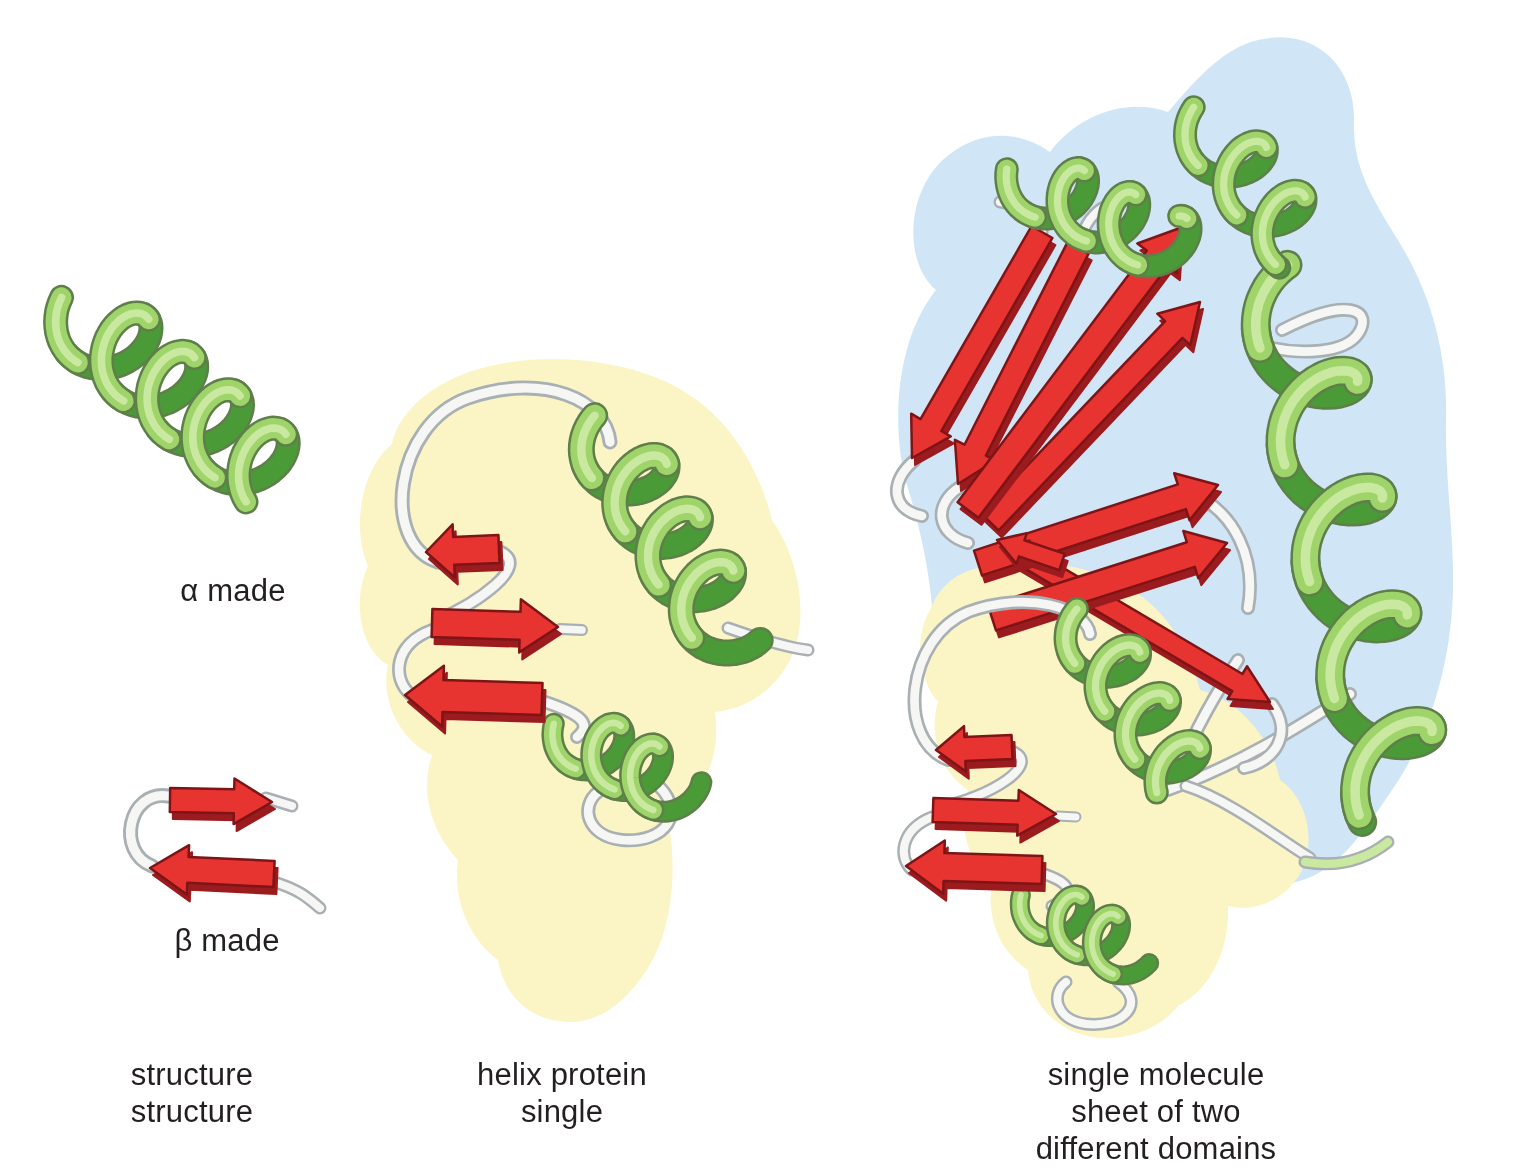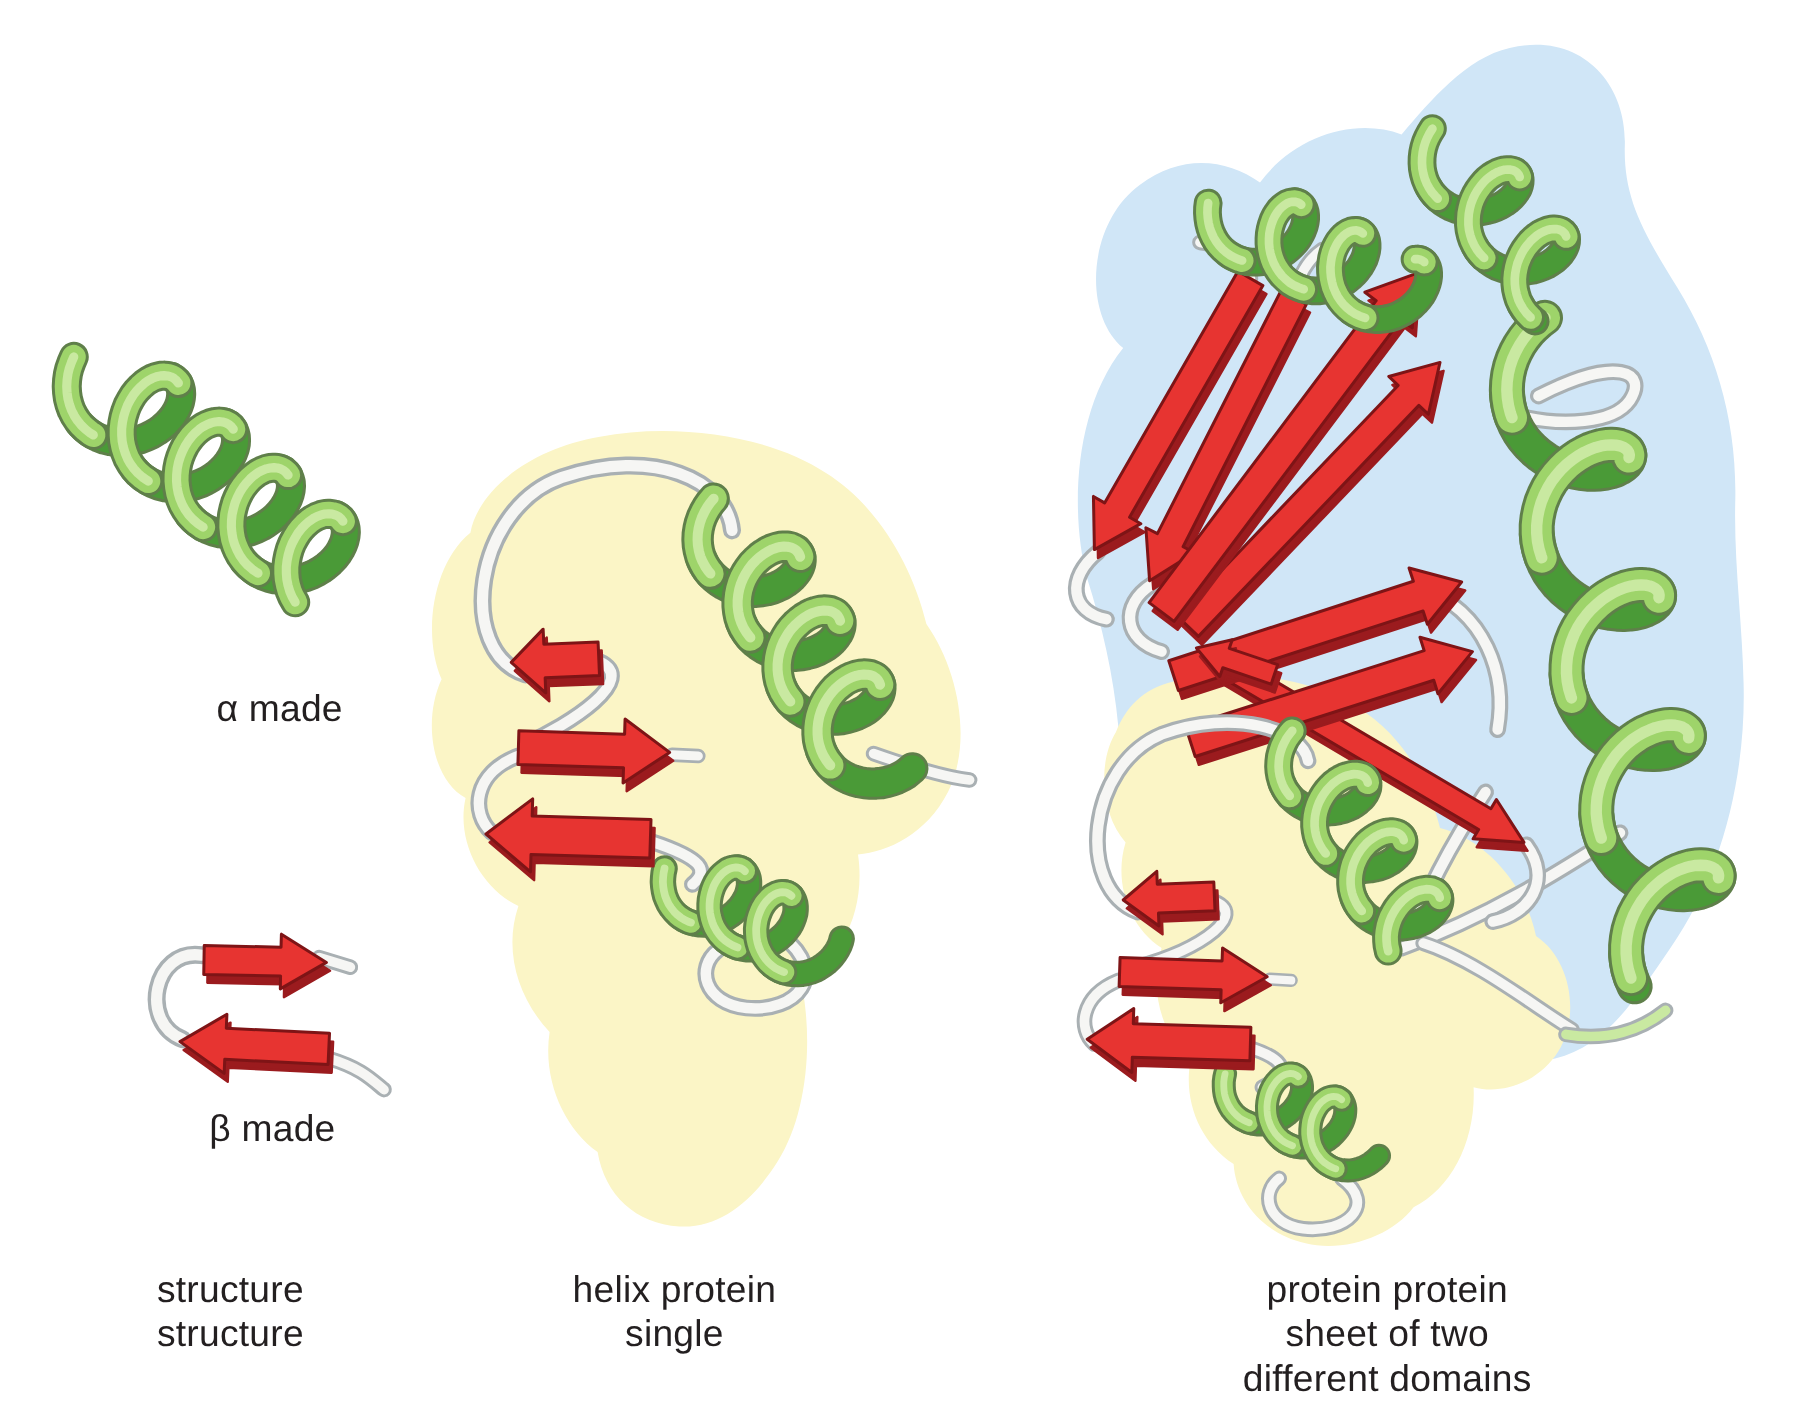--- a/index.html
+++ b/index.html
@@ -332,18 +332,18 @@
     <div>structure</div>
     <div>structure</div>
   </div>
 
   <div class="caption" style="left:412px;top:1056px;width:300px">
     <div>helix protein</div>
     <div>single</div>
   </div>
 
   <div class="caption" style="left:956px;top:1056px;width:400px">
-    <div>protein protein</div>
+    <div>single molecule</div>
     <div>sheet of two</div>
     <div>different domains</div>
   </div>
 
 </div>
 
 </body></html>

